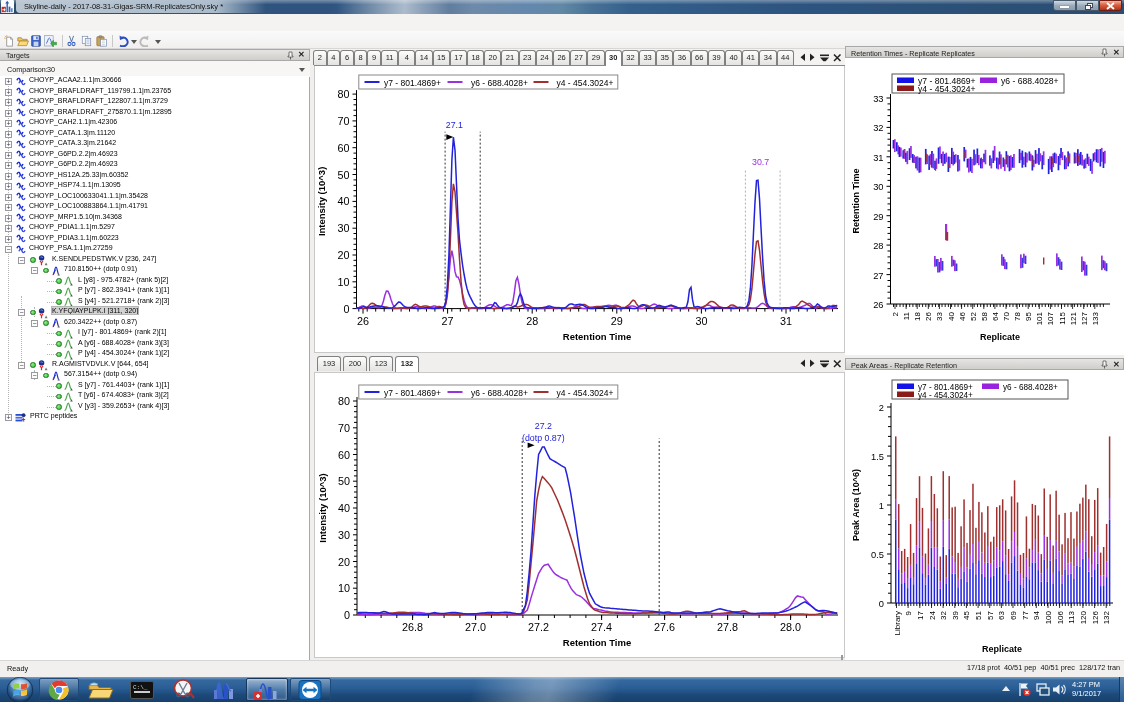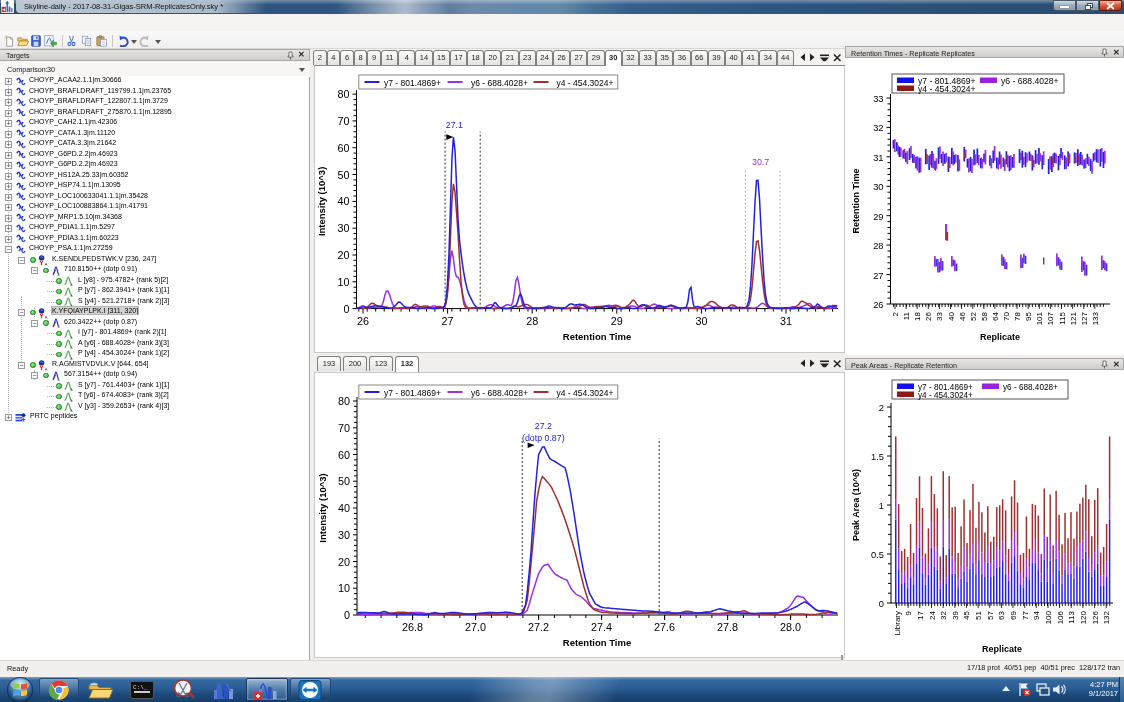--- a/index.html
+++ b/index.html
@@ -1578,15 +1578,15 @@
         <rect x="1" y="1" width="9" height="7" fill="none" stroke="#e8eef4" stroke-width="1.3"></rect>
         <rect x="4" y="5" width="9" height="7" fill="#23507c" stroke="#e8eef4" stroke-width="1.3"></rect>
       </svg>
     </div>
 <div style="position:absolute;left:1052px;top:683px;width:14px;height:13px">
 <svg width="14" height="13" viewBox="0 0 14 13">
         <path d="M1,4.5 h3 l3.5,-3 v10 l-3.5,-3 h-3 z" fill="#e8eef4"></path>
         <path d="M9.5,3.5 a4.5,4.5 0 0 1 0,6 M11.5,2 a7,7 0 0 1 0,9" stroke="#e8eef4" stroke-width="1.2" fill="none"></path>
       </svg>
     </div>
-<div style="position:absolute;left:1072px;top:680px;width:46px;height:20px;font-size:7.5px;color:#fff;text-align:right;line-height:9px">4:27 PM<br>9/1/2017</div>
+<div style="position:absolute;left:1072px;top:680px;width:46px;height:20px;font-size:7.5px;color:#fff;text-align:left;line-height:9px">4:27 PM<br>9/1/2017</div>
 <div style="position:absolute;left:1119px;top:677px;width:5px;height:25px;background:linear-gradient(180deg,#5a84ad,#2a5d94);border-left:1px solid #123a63"></div>
 
 </div>
 </body></html>

